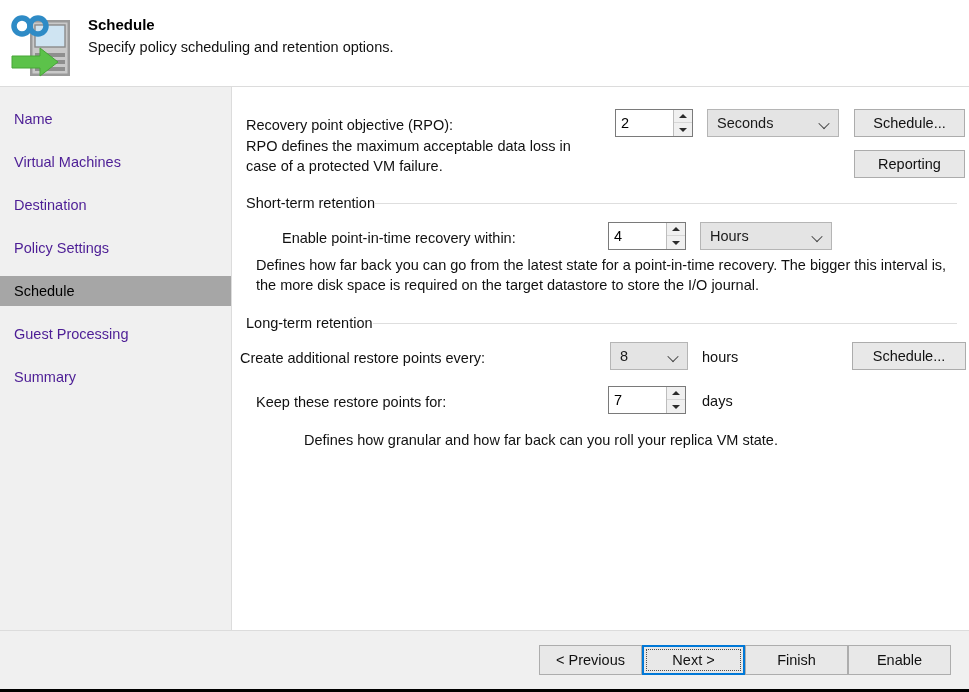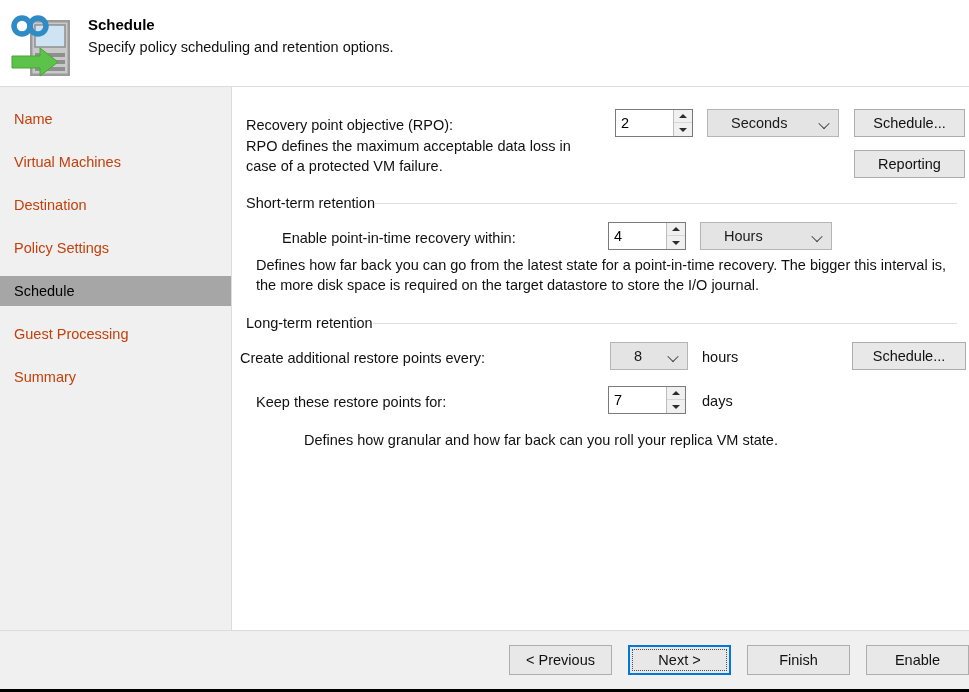--- a/index.html
+++ b/index.html
@@ -89,21 +89,21 @@
     flex: 0 0 232px;
     background: #f0f0f0;
     border-right: 1px solid #dcdcdc;
     padding-top: 17px;
   }
   .side-item {
     height: 30px;
     display: flex; align-items: center;
     padding-left: 14px;
     font-size: 14.5px;
-    color: #c2410c;
+    color: #4c1d95;
     margin-bottom: 13px;
     cursor: default;
   }
   .side-item.selected {
     background: #a6a6a6;
     color: #000000;
   }
 
   .content {
     flex: 1 1 auto;
@@ -172,21 +172,21 @@
     border-right: 4px solid transparent;
     border-top: 4px solid #2b2b2b;
   }
 
   .combo {
     height: 28px;
     border: 1px solid #b5b5b5;
     background: #e4e4e4;
     display: flex; align-items: center;
     position: relative;
-    padding-left: 23px;
+    padding-left: 9px;
     font-size: 14.5px;
     color: #1a1a1a;
   }
   .combo .chev {
     position: absolute;
     right: 9px; top: 50%;
     margin-top: -2px;
     width: 9px; height: 5px;
   }
   .combo .chev::before {
@@ -210,21 +210,21 @@
   }
 
   
   .footer {
     flex: 0 0 59px;
     background: #f0f0f0;
     border-top: 1px solid #dcdcdc;
     display: flex;
     align-items: center;
     justify-content: flex-end;
-    gap: 16px;
+    padding-right: 18px;
   }
   .fbtn {
     width: 103px; height: 30px;
     border: 1px solid #adadad;
     background: #e8e8e8;
     display: flex; align-items: center; justify-content: center;
     font-size: 14.5px;
     color: #111111;
     cursor: default;
     position: relative;

